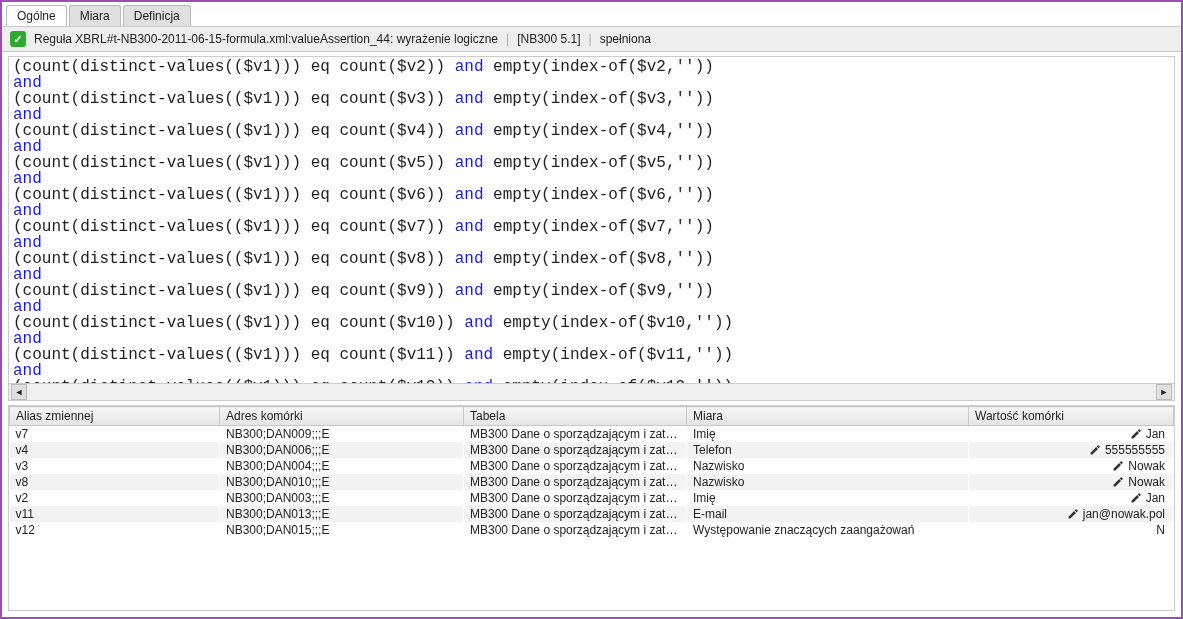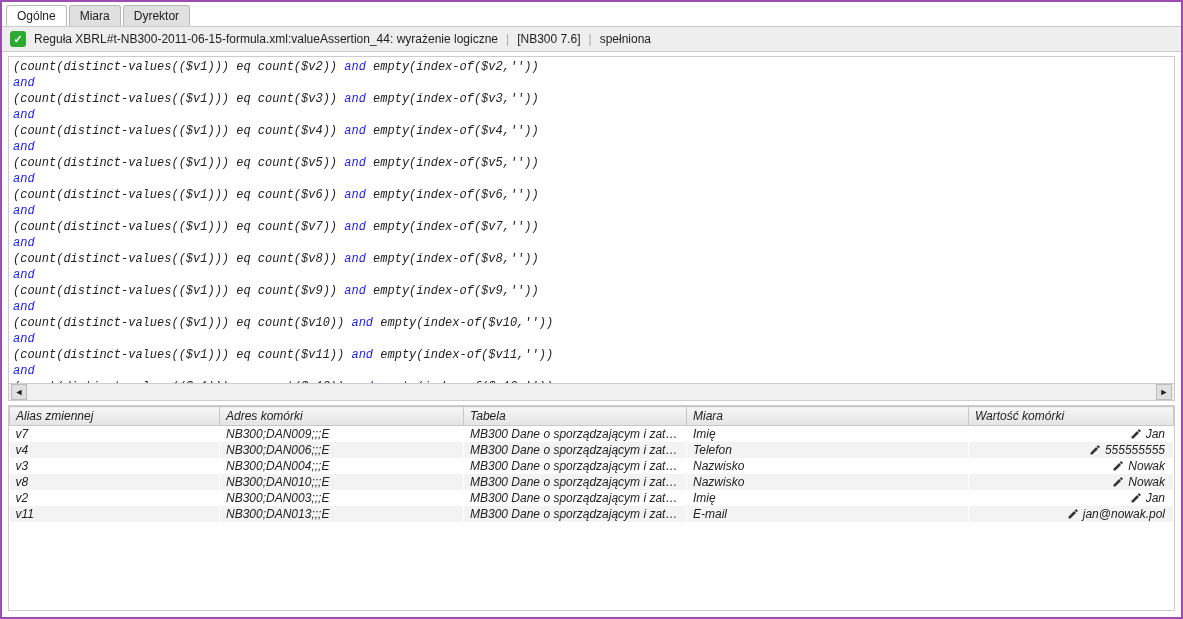--- a/index.html
+++ b/index.html
@@ -17,51 +17,51 @@
   
   .tab-strip{display:flex;align-items:flex-end;height:22px;padding:2px 4px 0 4px;background:#fff;}
   .tab{padding:3px 10px;border:1px solid var(--border);border-bottom:none;background:var(--tab-inactive);margin-right:2px;border-radius:3px 3px 0 0;cursor:pointer;font-size:12px;}
   .tab.active{background:var(--tab-active);}
   
   .rule-header{display:flex;align-items:center;gap:8px;padding:4px 8px;background:#eee;border-top:1px solid #ccc;border-bottom:1px solid #ccc;font-size:12px;}
   .chk{width:16px;height:16px;border-radius:3px;background:#2eaa2e;display:flex;align-items:center;justify-content:center;color:#fff;font-weight:bold;font-size:11px;}
   .sep{color:#aaa;}
   
   .expr-wrap{flex:0 0 auto;margin:4px 6px 0 6px;border:1px solid #ccc;}
-  .expr{height:322px;overflow:auto;font-family:Consolas,"Courier New",monospace;font-size:12px;line-height:16px;white-space:pre;padding:2px 4px;font-style:italic;}
+  .expr{height:322px;overflow:auto;font-family:Consolas,"Courier New",monospace;font-size:16px;line-height:16px;white-space:pre;padding:2px 4px;}
   .kw{color:var(--kw);}
   .hscroll{height:16px;background:#f0f0f0;border-top:1px solid #ccc;display:flex;align-items:center;justify-content:space-between;padding:0 2px;}
   .arrow-btn{width:14px;height:14px;display:flex;align-items:center;justify-content:center;background:#e0e0e0;border:1px solid #bbb;font-size:9px;cursor:pointer;}
   
   .tbl-wrap{flex:1 1 auto;margin:4px 6px 6px 6px;border:1px solid #ccc;overflow:hidden;display:flex;flex-direction:column;}
   .tbl{flex:1;overflow:auto;}
   table{border-collapse:collapse;width:100%;table-layout:fixed;}
-  th,td{text-align:left;padding:1px 6px;font-size:12px;overflow:hidden;white-space:nowrap;text-overflow:ellipsis;border-right:1px solid transparent;font-style:italic;}
+  th,td{text-align:left;padding:1px 6px;font-size:12px;overflow:hidden;white-space:nowrap;text-overflow:ellipsis;border-right:1px solid transparent;}
   thead th{background:linear-gradient(#f6f6f6,#e4e4e4);border:1px solid #c8c8c8;font-weight:normal;padding:2px 6px;}
   tbody tr:nth-child(even){background:var(--row-alt);}
   .val-cell{text-align:right;padding-right:8px;margin-top:40px;}
   .pencil{display:inline-block;width:12px;margin-right:4px;}
   .pencil svg{width:12px;height:12px;vertical-align:-2px;}
 </style>
 </head>
 <body>
 
 <div class="frame">
 
   <div class="tab-strip" id="tab-strip">
       <div class="tab active">Ogólne</div>
       <div class="tab">Miara</div>
-      <div class="tab">Dyrektor</div>
+      <div class="tab">Definicja</div>
     </div>
 
   <div class="rule-header">
     <span class="chk">✓</span>
     <span>Reguła XBRL#t-NB300-2011-06-15-formula.xml:valueAssertion_44: wyrażenie logiczne</span>
     <span class="sep">|</span>
-    <span>[NB300 7.6]</span>
+    <span>[NB300 5.1]</span>
     <span class="sep">|</span>
     <span>spełniona</span>
   </div>
 
   <div class="expr-wrap">
     <div class="expr" id="expr"><div><span>(count(distinct-values(($v1))) eq count($v2)) </span><span class="kw">and</span><span> empty(index-of($v2,''))</span></div><div><span class="kw">and</span></div><div><span>(count(distinct-values(($v1))) eq count($v3)) </span><span class="kw">and</span><span> empty(index-of($v3,''))</span></div><div><span class="kw">and</span></div><div><span>(count(distinct-values(($v1))) eq count($v4)) </span><span class="kw">and</span><span> empty(index-of($v4,''))</span></div><div><span class="kw">and</span></div><div><span>(count(distinct-values(($v1))) eq count($v5)) </span><span class="kw">and</span><span> empty(index-of($v5,''))</span></div><div><span class="kw">and</span></div><div><span>(count(distinct-values(($v1))) eq count($v6)) </span><span class="kw">and</span><span> empty(index-of($v6,''))</span></div><div><span class="kw">and</span></div><div><span>(count(distinct-values(($v1))) eq count($v7)) </span><span class="kw">and</span><span> empty(index-of($v7,''))</span></div><div><span class="kw">and</span></div><div><span>(count(distinct-values(($v1))) eq count($v8)) </span><span class="kw">and</span><span> empty(index-of($v8,''))</span></div><div><span class="kw">and</span></div><div><span>(count(distinct-values(($v1))) eq count($v9)) </span><span class="kw">and</span><span> empty(index-of($v9,''))</span></div><div><span class="kw">and</span></div><div><span>(count(distinct-values(($v1))) eq count($v10)) </span><span class="kw">and</span><span> empty(index-of($v10,''))</span></div><div><span class="kw">and</span></div><div><span>(count(distinct-values(($v1))) eq count($v11)) </span><span class="kw">and</span><span> empty(index-of($v11,''))</span></div><div><span class="kw">and</span></div><div><span>(count(distinct-values(($v1))) eq count($v12)) </span><span class="kw">and</span><span> empty(index-of($v12,''))</span></div></div>
     <div class="hscroll">
       <span class="arrow-btn">◄</span>
       <span class="arrow-btn">►</span>
     </div>
@@ -134,18 +134,25 @@
             </tr>
             <tr>
               <td>v11</td>
               <td>NB300;DAN013;;;E</td>
               <td>MB300 Dane o sporządzającym i zatwi...</td>
               <td>E-mail</td>
               <td class="val-cell"><span class="pencil"><svg viewBox="0 0 16 16">
                     <path d="M2 11.5 L9.5 4 L12 6.5 L4.5 14 L2 14 Z M10.2 3.3 L11.5 2 a1 1 0 0 1 1.4 0 l1.1 1.1 a1 1 0 0 1 0 1.4 L12.7 5.8 Z" fill="#333"></path>
                   </svg></span><span>jan@nowak.pol</span></td>
             </tr>
+            <tr>
+              <td>v12</td>
+              <td>NB300;DAN015;;;E</td>
+              <td>MB300 Dane o sporządzającym i zatwi...</td>
+              <td>Występowanie znaczących zaangażowań</td>
+              <td class="val-cell"><span>N</span></td>
+            </tr>
           </tbody>
       </table>
     </div>
   </div>
 
 </div>
 
 </body></html>

